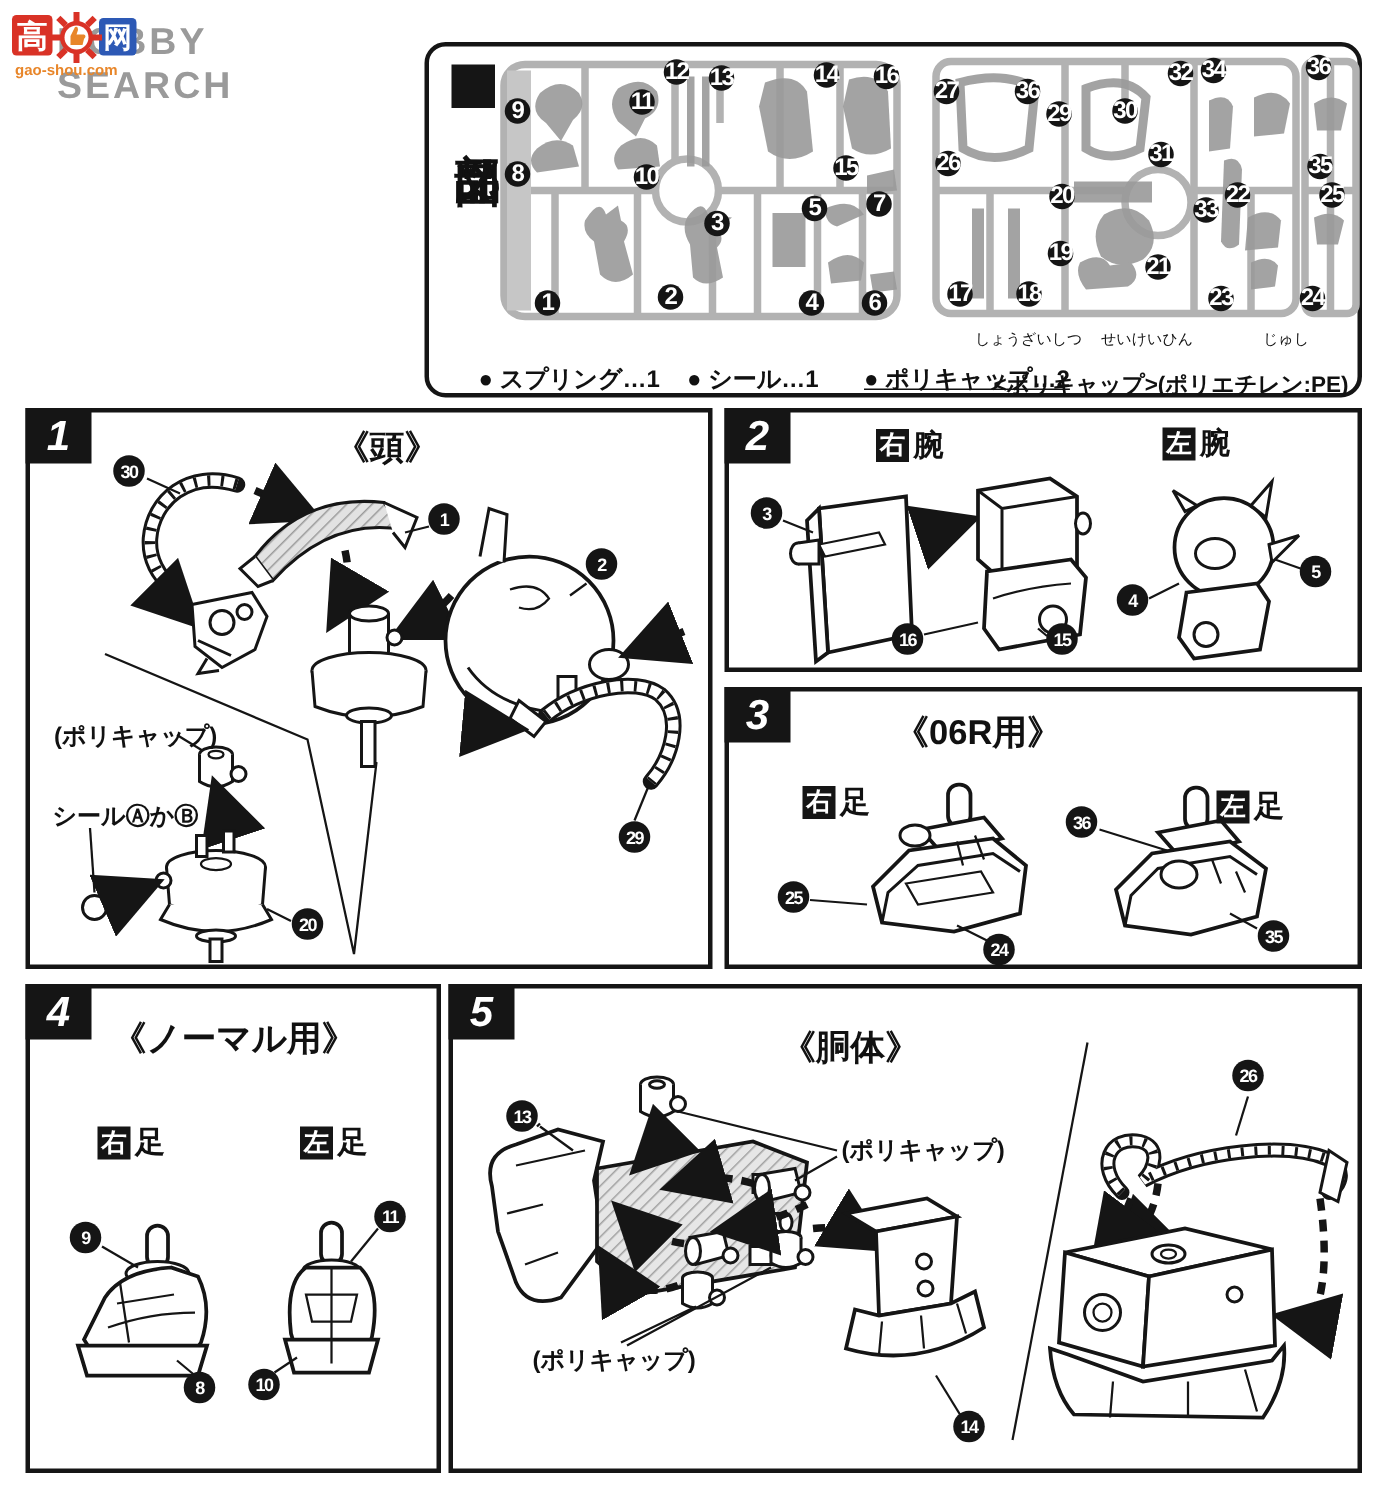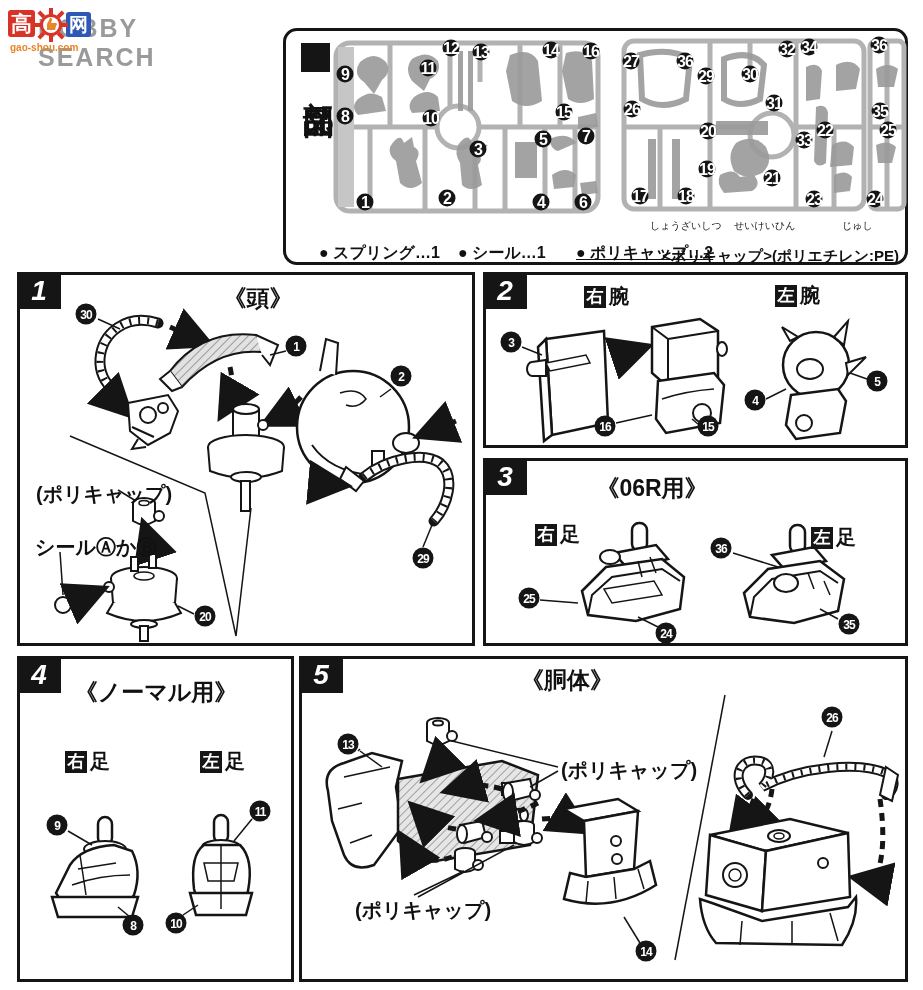--- a/index.html
+++ b/index.html
@@ -9,21 +9,21 @@
   .rbox{position:absolute;border:3px solid #151515;border-radius:14px;background:#fff;box-sizing:border-box;}
   .step-num{position:absolute;top:-3px;left:-3px;width:44px;height:37px;background:#151515;color:#fff;
             font-weight:bold;font-style:italic;font-size:28px;display:flex;align-items:center;justify-content:center;}
   .badge{position:absolute;width:21px;height:21px;background:#151515;color:#fff;border-radius:50%;
          display:flex;align-items:center;justify-content:center;font-size:12px;font-weight:bold;
          transform:translate(-50%,-50%);letter-spacing:-1px;z-index:5;}
   .badge-sm{width:17px;height:17px;font-size:16px;}
   .title{position:absolute;font-weight:bold;font-size:23px;transform:translateX(-50%);white-space:nowrap;z-index:4;}
   .pair{position:absolute;font-weight:bold;font-size:20px;display:flex;align-items:center;gap:3px;z-index:4;}
   .pair .boxk{background:#151515;color:#fff;width:22px;height:22px;display:flex;align-items:center;justify-content:center;font-size:17px;}
-  .annot{position:absolute;font-size:20px;font-weight:bold;white-space:nowrap;z-index:4;}
+  .annot{position:absolute;font-size:16px;font-weight:bold;white-space:nowrap;z-index:4;}
   .ill{position:absolute;left:0;top:0;}
   svg{display:block;}
   
   #parts-label-square{position:absolute;left:15px;top:12px;width:29px;height:29px;background:#151515;}
   #parts-label{position:absolute;left:11px;top:46px;writing-mode:vertical-rl;text-orientation:upright;
                font-weight:bold;font-size:31px;letter-spacing:4px;}
   .furi{position:absolute;font-size:10px;white-space:nowrap;}
   .mat{position:absolute;font-size:15px;font-weight:bold;white-space:nowrap;}
   .acc{position:absolute;font-size:16px;font-weight:bold;white-space:nowrap;}
   
@@ -388,21 +388,21 @@
         <span>足</span>
       </span>
       <span class="pair" style="left: 180px; top: 89px;">
         <span class="boxk">左</span>
         <span>足</span>
       </span>
     </div>
 
   <div class="box" style="left:299px;top:656px;width:609px;height:326px;">
     <div class="step-num">5</div>
-    <div class="title" style="left:265px;top:6px;">《胴体》</div>
+    <div class="title" style="left:265px;top:24px;">《胴体》</div>
     <svg class="ill" width="603" height="320" viewBox="0 0 603 320">
       <defs>
         <marker id="ah5" markerWidth="9" markerHeight="9" refX="6" refY="4.5" orient="auto">
           <path d="M0,0 L9,4.5 L0,9 Z" fill="#151515"></path>
         </marker>
         <pattern id="hat5" width="6" height="6" patternTransform="rotate(45)" patternUnits="userSpaceOnUse">
           <rect width="6" height="6" fill="#e6e6e6"></rect>
             <line x1="0" y1="0" x2="0" y2="6" stroke="#a0a0a0" stroke-width="2"></line>
         </pattern>
       </defs>

